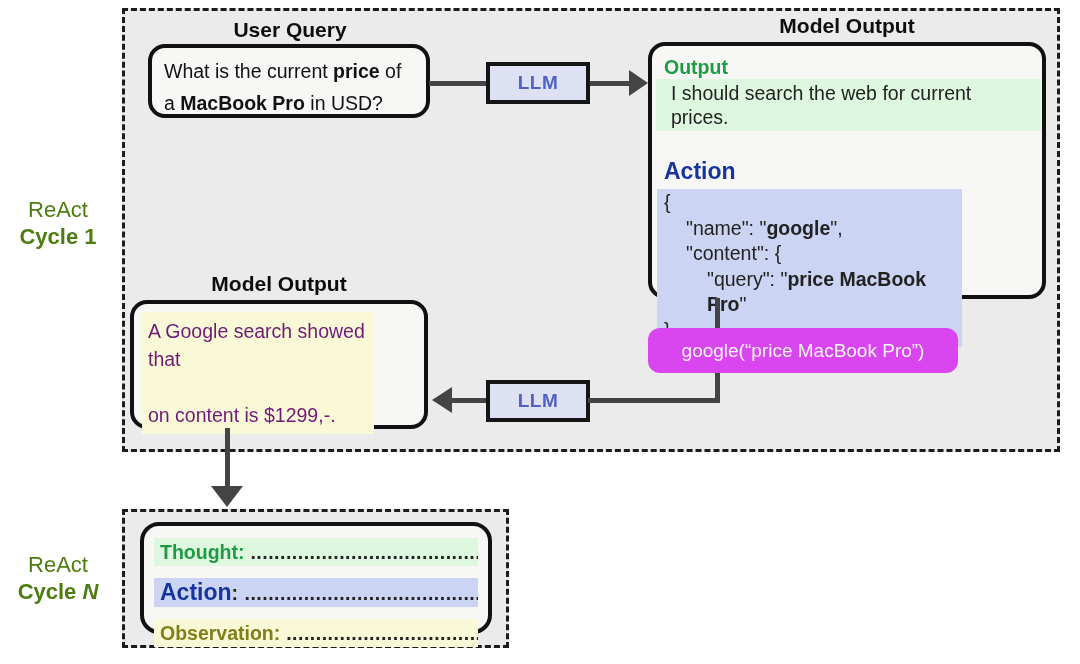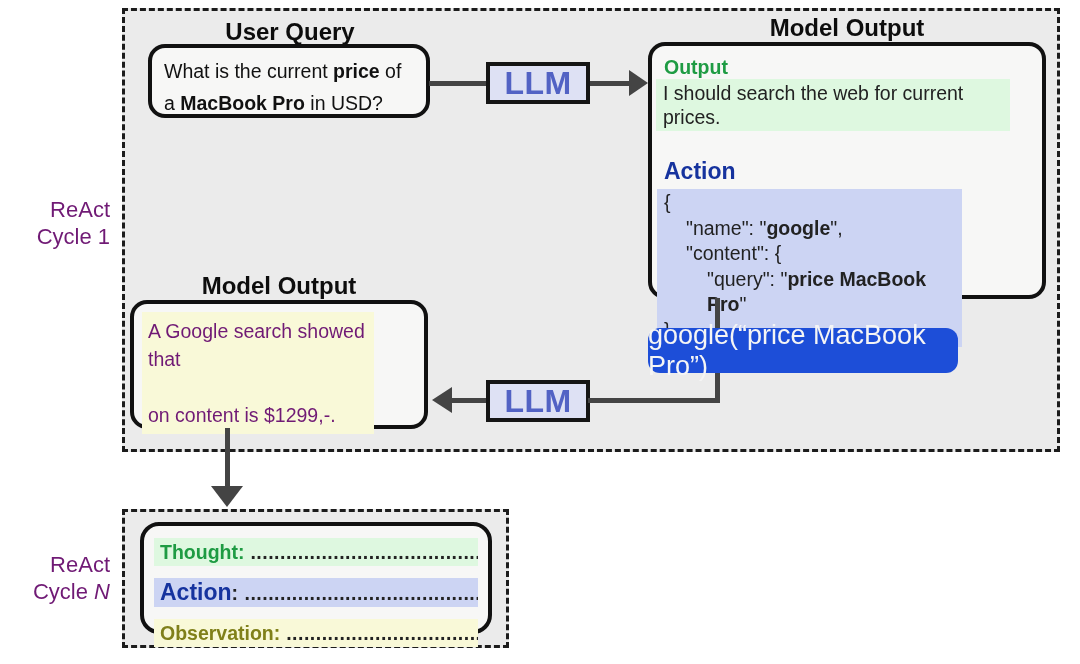--- a/index.html
+++ b/index.html
@@ -8,30 +8,30 @@
     position:relative; width:1080px; height:664px;
     background:#ffffff; overflow:hidden;
     font-family:"Liberation Sans", sans-serif; color:#111;
   }
   
   .region { position:absolute; background:#ebebeb; border:3px dashed #1c1c1c; }
   #cycle1-region { left:122px; top:8px;   width:938px; height:444px; }
   #cycleN-region { left:122px; top:509px; width:387px; height:139px; }
 
   
-  .side-label { position:absolute; width:104px; text-align:right;
-                font-size:22px; line-height:27px; color:#701a75; }
+  .side-label { position:absolute; width:104px; text-align:center;
+                font-size:22px; line-height:27px; color:#4d7c0f; }
   #cycle1-label { left:6px; top:196px; }
   #cycleN-label { left:6px; top:551px; }
-  .side-label .b { font-weight:normal; }
+  .side-label .b { font-weight:bold; }
   .italic { font-style:italic; }
 
   
   .box-title { position:absolute; text-align:center; font-weight:bold;
-               font-size:24px; color:#0d0d0d; }
+               font-size:21px; color:#0d0d0d; }
   #user-query-title         { left:150px; top:18px;  width:280px; }
   #model-output-top-title   { left:648px; top:14px;  width:398px; }
   #model-output-bottom-title{ left:130px; top:272px; width:298px; }
 
   
   .round-box { position:absolute; background:#f7f7f6; border:4px solid #111;
                border-radius:17px; }
   #user-query-box { left:148px; top:44px; width:282px; height:74px;
                     padding:7px 12px; font-size:19.5px; line-height:32px; }
   #model-output-top-box { left:648px; top:42px; width:398px; height:257px;
@@ -45,36 +45,36 @@
 
   
   .lbl-thought { color:#1e9b43; font-weight:bold; font-size:19.5px; }
   .lbl-action  { color:#16339e; font-weight:bold; font-size:23px; }
   .lbl-obs     { color:#80801a; font-weight:bold; font-size:19.5px; }
 
   .hl-thought { background:#def8e0; }
   .hl-action  { background:#ccd4f3; }
   .hl-obs     { background:#f9f9d8; }
 
-  #thought-line { display:inline-block; margin-left:-8px; width:354px;
-                  padding:2px 7px; font-size:19.5px; line-height:24px; color:#222; }
+  #thought-line { display:inline-block; margin-left:-8px; width:385px;
+                  padding:2px 15px; font-size:19.5px; line-height:24px; color:#222; }
   #action-label-top { display:block; margin-top:27px; }
   #action-code { margin-top:4px; margin-left:-7px; width:305px;
                  padding:1px 7px 4px 7px; font-size:19.5px; line-height:25.5px;
                  color:#222; }
   .ind1 { padding-left:22px; }
   .ind2 { padding-left:43px; }
 
   #obs-text { display:inline-block; margin-left:-4px; width:232px;
               padding:5px 6px; font-size:19.5px; line-height:28px; color:#701a75; }
 
   
   .llm-box { position:absolute; width:104px; height:42px; background:#dee1f4;
              border:4px solid #151515; display:flex; align-items:center;
-             justify-content:center; font-size:32px; font-weight:bold;
+             justify-content:center; font-size:19px; font-weight:bold;
              color:#5262c4; letter-spacing:0.5px; }
   #llm-top    { left:486px; top:62px; }
   #llm-bottom { left:486px; top:380px; }
 
   
   .line { position:absolute; background:#444; z-index:1; }
   #arrow1-line { left:429px; top:81px;  width:57px;  height:5px; }
   #arrow2-line { left:590px; top:81px;  width:41px;  height:5px; }
   #vline-right { left:715px; top:298px; width:5px;   height:105px; }
   #hline-bottom{ left:588px; top:398px; width:132px; height:5px; }
@@ -87,23 +87,23 @@
                  border-left:19px solid #444; }
   #arrow3-head { left:432px; top:387px;
                  border-top:13.5px solid transparent; border-bottom:13.5px solid transparent;
                  border-right:20px solid #444; }
   #down-head   { left:211px; top:486px;
                  border-left:16px solid transparent; border-right:16px solid transparent;
                  border-top:21px solid #444; }
 
   
   #tool-pill { position:absolute; left:648px; top:328px; width:310px; height:45px;
-               background:#1d4ed8; border-radius:12px; color:#f5f5f5;
+               background:#d946ef; border-radius:12px; color:#f5f5f5;
                display:flex; align-items:center; justify-content:center;
-               font-size:27px; z-index:2; }
+               font-size:19px; z-index:2; }
 
   
   .cn-row { margin-bottom:6px; font-size:19.5px; line-height:26px; white-space:nowrap; }
   .cn-hl  { display:inline-block; padding:1px 6px; max-width:324px; overflow:hidden; }
   .cn-dots{ font-weight:bold; color:#222; letter-spacing:0.5px; }
 </style>
 </head>
 <body>
 
 <div class="canvas">

